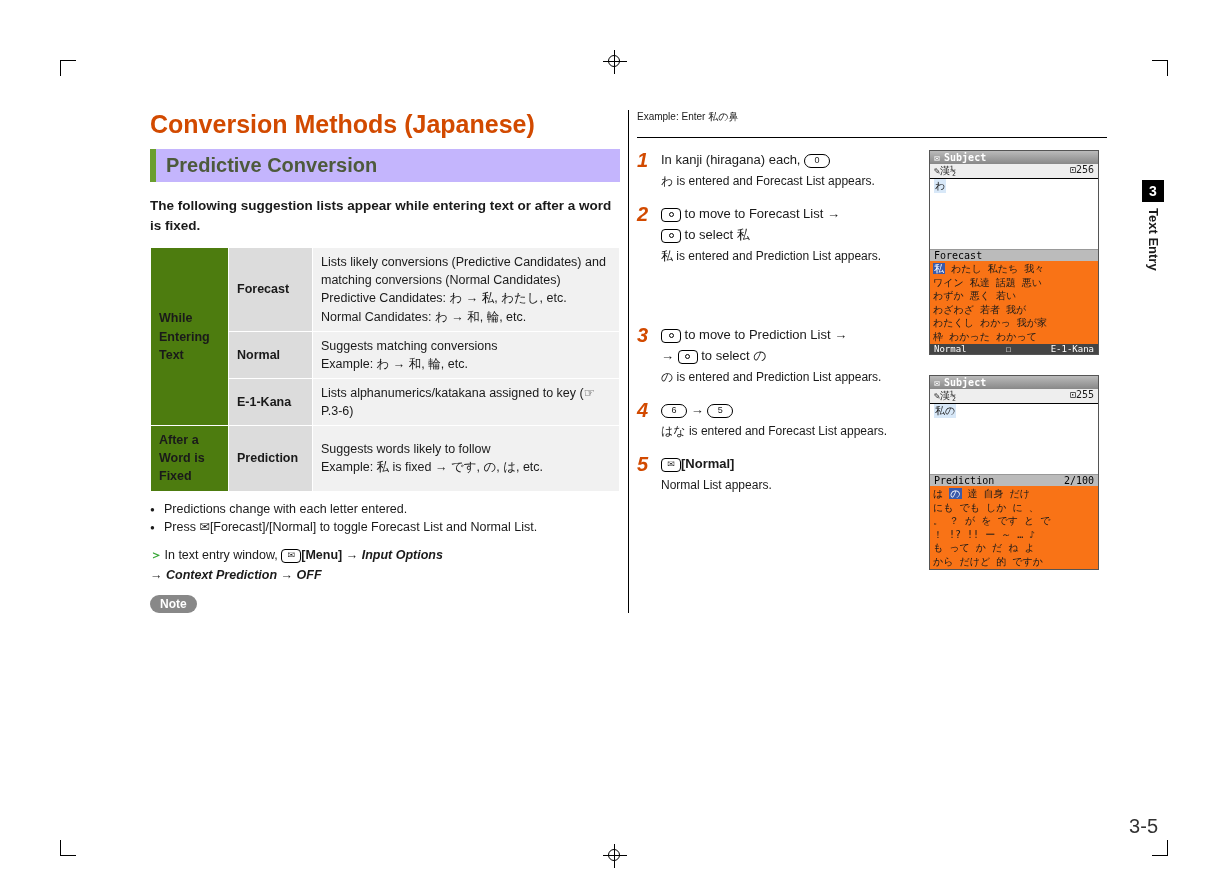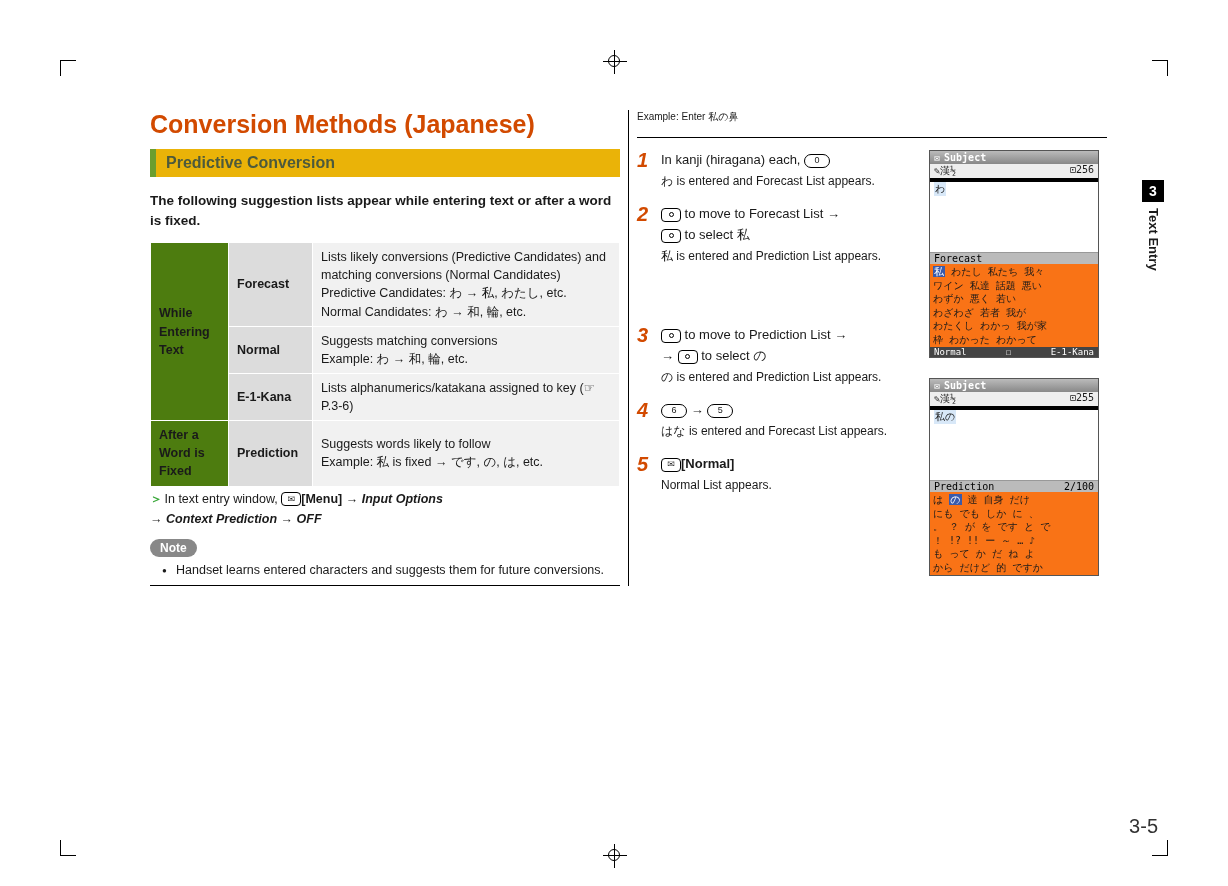--- a/index.html
+++ b/index.html
@@ -44,23 +44,23 @@
   }
 
   h1.title {
     color: #d24a00;
     font-size: 25px;
     font-weight: 700;
     margin-bottom: 10px;
   }
   .subhead {
     border-left: 6px solid #6b9e2f;
-    background: #eab308;
+    background: #c4b5fd;
     color: #4d5a3c;
-    font-size: 16px;
+    font-size: 20px;
     font-weight: 700;
     padding: 5px 10px;
     margin-bottom: 14px;
   }
   .intro {
     font-weight: 700;
     font-size: 13.5px;
     margin-bottom: 12px;
     line-height: 1.45;
   }
@@ -176,21 +176,21 @@
     padding: 1px 4px;
     font-weight: bold;
     display: flex;
     gap: 4px;
     align-items: center;
   }
   .ph-row2 {
     display: flex; justify-content: space-between;
     background: #eee;
     padding: 0 4px;
-    border-bottom: 4px solid #000000;
+    border-bottom: 1px solid #000000;
   }
   .ph-body { min-height: 70px; padding: 0 4px; line-height: 1.35; }
   .ph-entry { background: #d8e8f8; display: inline-block; padding: 0 1px; }
   .ph-section {
     background: #bbb; color: #000; padding: 0 4px;
     display: flex; justify-content: space-between;
     border-top: 1px solid #999;
   }
   .ph-cands { padding: 1px 3px; line-height: 1.35; background: #f97316; }
   .ph-hi { background: #3a5aaa; color: #fff; padding: 0 1px; }
@@ -266,34 +266,33 @@
         <td class="td-desc">Lists alphanumerics/katakana assigned to key (☞P.3-6)</td>
       </tr>
       <tr>
         <td class="td-rowhead">After a Word is Fixed</td>
         <td class="td-name">Prediction</td>
         <td class="td-desc">Suggests words likely to follow<br>Example: 私 is fixed → です, の, は, etc.</td>
       </tr>
     </tbody>
       </table>
 
+    <ul class="bul">
+      <li>Predictions change with each letter entered.</li>
+      <li>Press ✉[Forecast]/[Normal] to toggle Forecast List and Normal List.</li>
+    </ul>
 
     <div class="gt-line">
       <span class="gt">＞</span><span>In text entry window, </span><span class="keycap box">✉</span><b>[Menu]</b>
       <span class="arrow"> → </span><b class="bi">Input Options</b><br>
       <span class="arrow">→ </span><b class="bi">Context Prediction</b>
       <span class="arrow"> → </span><b class="bi">OFF</b>
     </div>
 
     <div class="note-tag">Note</div>
-    <div class="note-box">
-      <ul class="bul" style="margin:0;">
-        <li>Handset learns entered characters and suggests them for future conversions.</li>
-      </ul>
-    </div>
   </div>
 
   <div class="divider"></div>
 
   <div class="col-right">
     <div class="ex-head">Example: Enter 私の鼻</div>
 
     <div class="right-body">
       <div class="steps-col">
         <div class="step">

